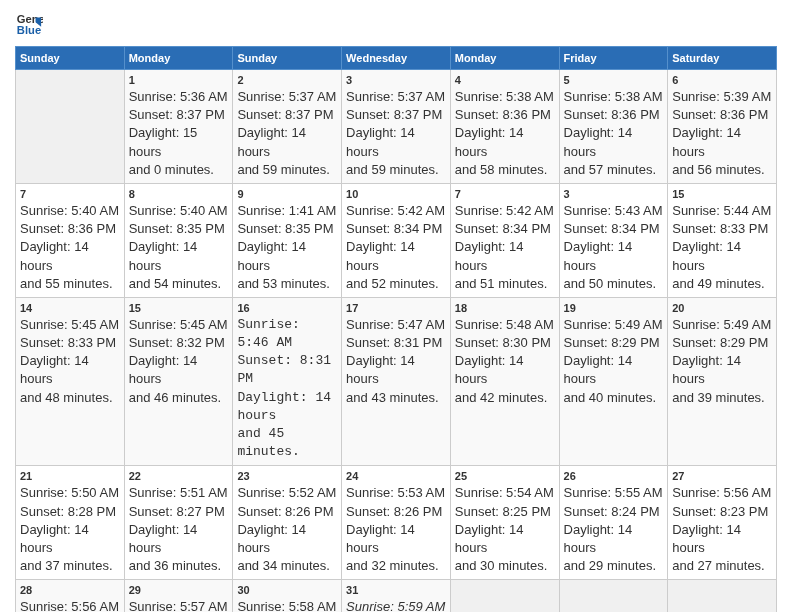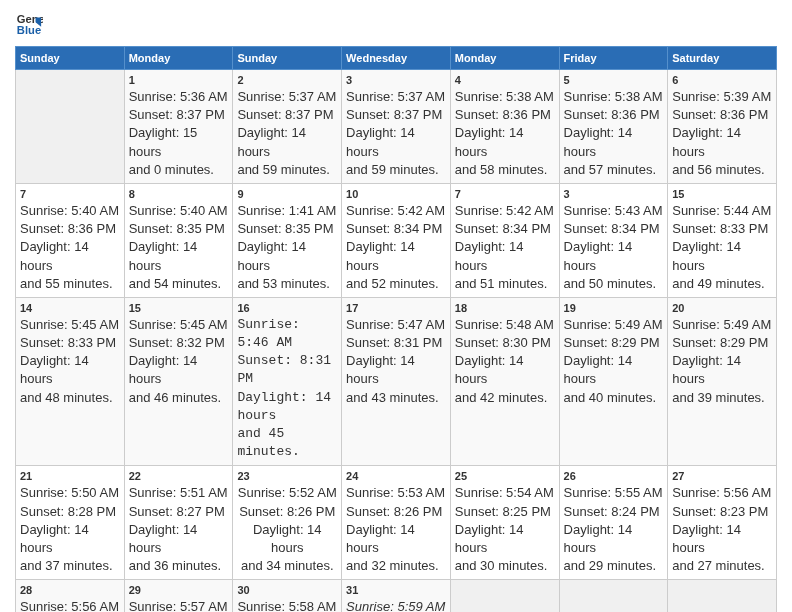--- a/index.html
+++ b/index.html
@@ -295,21 +295,21 @@
           </td>
           <td>
             <span class="day-number">22</span>
             <div class="cell-text" style="white-space: pre-line;">Sunrise: 5:51 AM
 Sunset: 8:27 PM
 Daylight: 14 hours
 and 36 minutes.</div>
           </td>
           <td>
             <span class="day-number">23</span>
-            <div class="cell-text" style="white-space: pre-line; text-align: center;">Sunrise: 5:52 AM
+            <div class="cell-text" style="white-space: pre-line;">Sunrise: 5:52 AM
 Sunset: 8:26 PM
 Daylight: 14 hours
 and 34 minutes.</div>
           </td>
           <td>
             <span class="day-number">24</span>
             <div class="cell-text" style="white-space: pre-line;">Sunrise: 5:53 AM
 Sunset: 8:26 PM
 Daylight: 14 hours
 and 32 minutes.</div>

